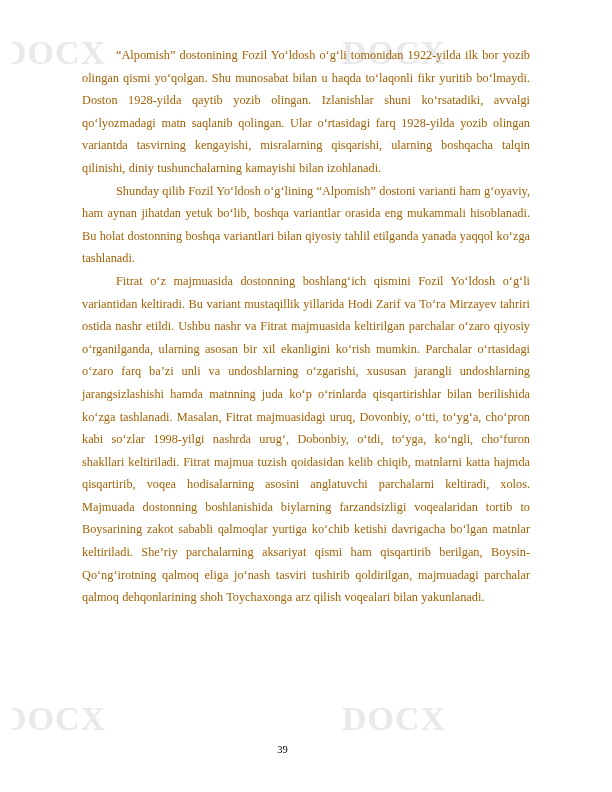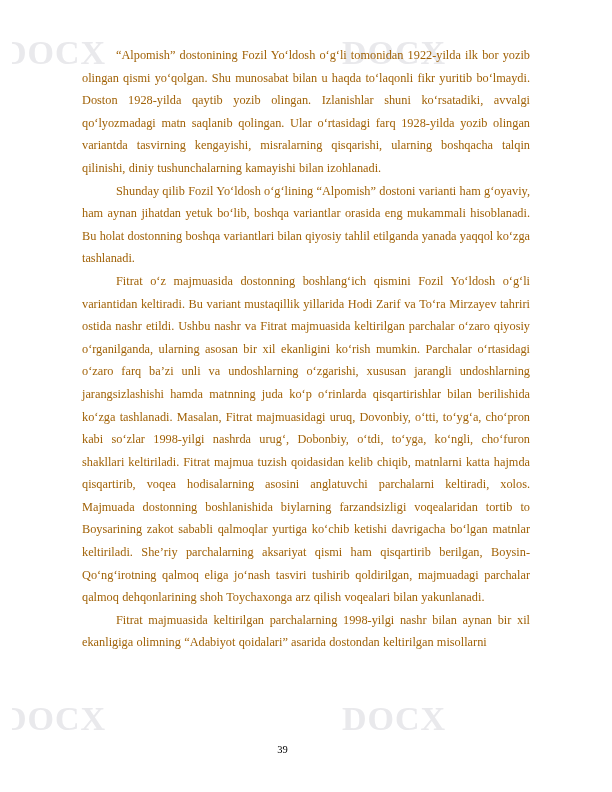--- a/index.html
+++ b/index.html
@@ -82,18 +82,17 @@
     <span class="wm wm-1">DOCX</span>
     <span class="wm wm-2">DOCX</span>
     <span class="wm wm-3">DOCX</span>
     <span class="wm wm-4">DOCX</span>
   </div>
 
   <div class="content">
     <p class="para">“Alpomish” dostonining Fozil Yo‘ldosh o‘g‘li tomonidan 1922-yilda ilk bor yozib olingan qismi yo‘qolgan. Shu munosabat bilan u haqda to‘laqonli fikr yuritib bo‘lmaydi. Doston 1928-yilda qaytib yozib olingan. Izlanishlar shuni ko‘rsatadiki, avvalgi qo‘lyozmadagi matn saqlanib qolingan. Ular o‘rtasidagi farq 1928-yilda yozib olingan variantda tasvirning kengayishi, misralarning qisqarishi, ularning boshqacha talqin qilinishi, diniy tushunchalarning kamayishi bilan izohlanadi.</p>
     <p class="para">Shunday qilib Fozil Yo‘ldosh o‘g‘lining “Alpomish” dostoni varianti ham g‘oyaviy, ham aynan jihatdan yetuk bo‘lib, boshqa variantlar orasida eng mukammali hisoblanadi. Bu holat dostonning boshqa variantlari bilan qiyosiy tahlil etilganda yanada yaqqol ko‘zga tashlanadi.</p>
     <p class="para">Fitrat o‘z majmuasida dostonning boshlang‘ich qismini Fozil Yo‘ldosh o‘g‘li variantidan keltiradi. Bu variant mustaqillik yillarida Hodi Zarif va To‘ra Mirzayev tahriri ostida nashr etildi. Ushbu nashr va Fitrat majmuasida keltirilgan parchalar o‘zaro qiyosiy o‘rganilganda, ularning asosan bir xil ekanligini ko‘rish mumkin. Parchalar o‘rtasidagi o‘zaro farq ba’zi unli va undoshlarning o‘zgarishi, xususan jarangli undoshlarning jarangsizlashishi hamda matnning juda ko‘p o‘rinlarda qisqartirishlar bilan berilishida ko‘zga tashlanadi. Masalan, Fitrat majmuasidagi uruq, Dovonbiy, o‘tti, to‘yg‘a, cho‘pron kabi so‘zlar 1998-yilgi nashrda urug‘, Dobonbiy, o‘tdi, to‘yga, ko‘ngli, cho‘furon shakllari keltiriladi. Fitrat majmua tuzish qoidasidan kelib chiqib, matnlarni katta hajmda qisqartirib, voqea hodisalarning asosini anglatuvchi parchalarni keltiradi, xolos. Majmuada dostonning boshlanishida biylarning farzandsizligi voqealaridan tortib to Boysarining zakot sababli qalmoqlar yurtiga ko‘chib ketishi davrigacha bo‘lgan matnlar keltiriladi. She’riy parchalarning aksariyat qismi ham qisqartirib berilgan, Boysin-Qo‘ng‘irotning qalmoq eliga jo‘nash tasviri tushirib qoldirilgan, majmuadagi parchalar qalmoq dehqonlarining shoh Toychaxonga arz qilish voqealari bilan yakunlanadi.</p>
-    <p class="para">Fitrat majmuasida keltirilgan parchalarning 1998-yilgi nashr bilan aynan bir xil ekanligiga olimning “Adabiyot qoidalari” asarida dostondan keltirilgan misollarni</p>
   </div>
 
   <div class="footer">39</div>
 
 </div>
 
 </body></html>

